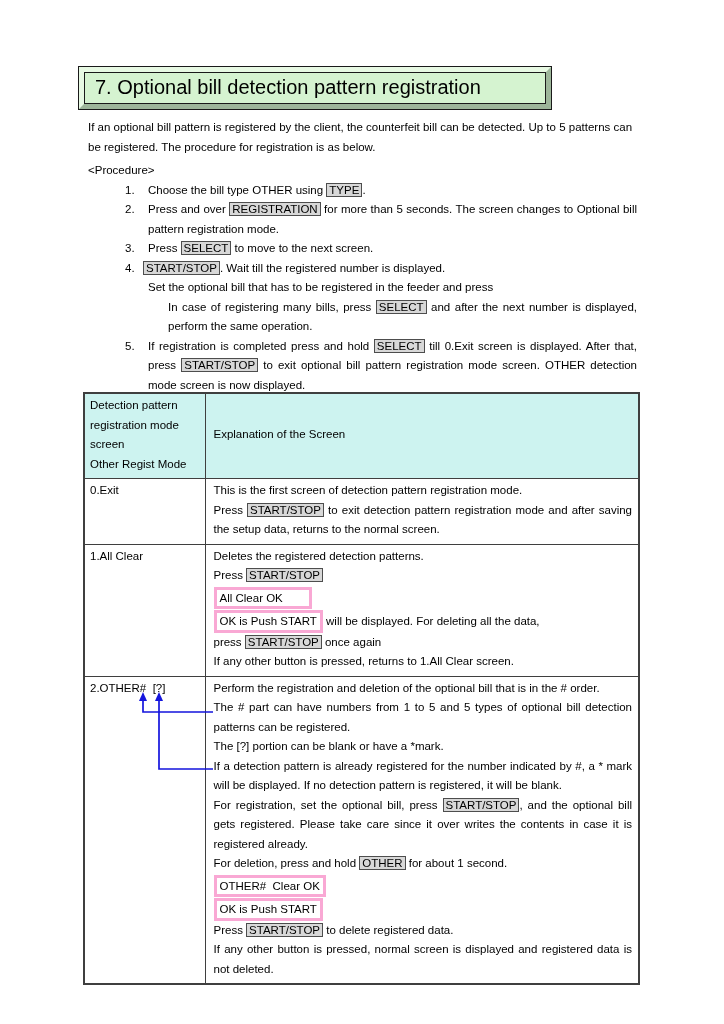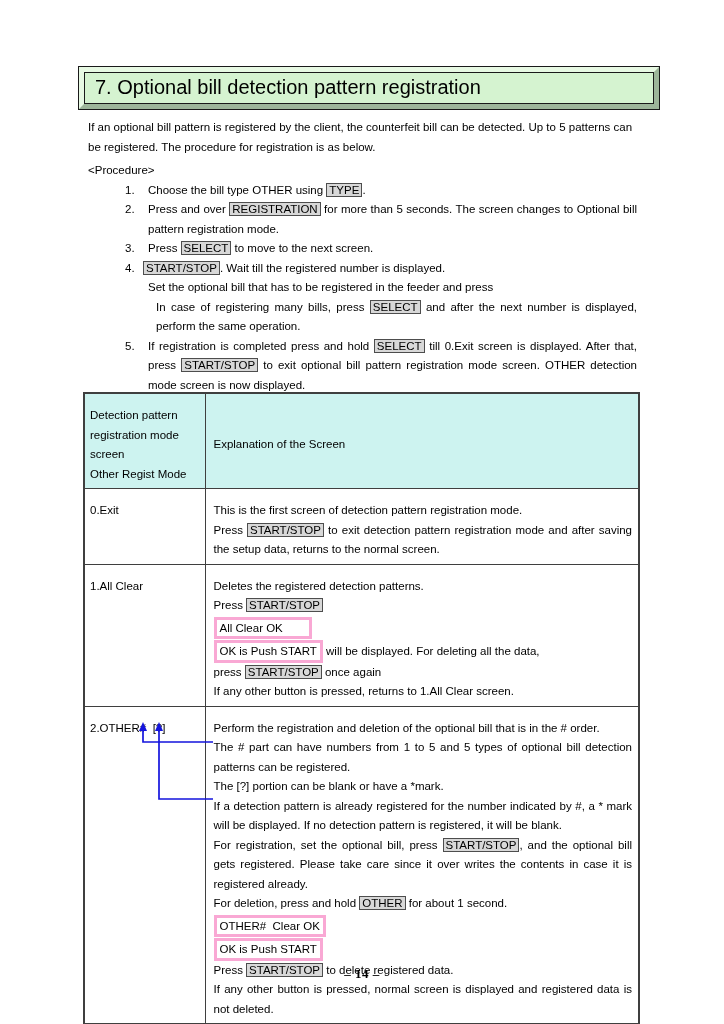--- a/index.html
+++ b/index.html
@@ -1,49 +1,49 @@
 <!DOCTYPE html>
 <html style="--banner-fill: #d5f3d0; --banner-bevel-light: #e7f9e3; --banner-bevel-dark: #9db69a; --table-header-fill: #cdf3f0; --key-fill: #d8d8d8; --arrow-blue: #1515dd;"><head>
 <meta charset="utf-8">
 <style>
   html,body{margin:0;padding:0;background:#fff;}
   .page{position:relative;width:724px;height:1024px;background:#fff;overflow:hidden;
         font-family:"Liberation Sans",sans-serif;color:#000;}
 
   
-  .banner{position:absolute;left:78px;top:66px;width:582px;border:1px solid #1a1a1a;
+  .banner{position:absolute;left:78px;top:66px;width:474px;border:1px solid #1a1a1a;
           box-sizing:border-box;background:var(--banner-bevel-dark,#9db69a);}
   .banner-bevel{border:5px solid;
           border-color:var(--banner-bevel-light,#e6f9e2) var(--banner-bevel-dark,#9db69a)
                        var(--banner-bevel-dark,#9db69a) var(--banner-bevel-light,#e6f9e2);}
   .banner-core{border:1px solid #1a1a1a;background:var(--banner-fill,#d5f3d0);
           font-size:20px;line-height:23px;padding:3px 10px 4px;white-space:nowrap;}
 
   
   .flow{position:absolute;left:88px;top:118px;width:549px;font-size:11.5px;line-height:19.5px;}
   .intro{margin:0;}
   .proc-label{margin-top:4px;}
   .step{display:flex;}
   .step .num{flex:none;width:23px;margin-left:37px;}
   .step .body{flex:1;min-width:0;}
   .para{margin:0;}
   .para.just{text-align:justify;}
   .para.hang{margin-left:-5px;}
-  .para.sub{margin-left:8px;}
+  .para.sub{margin-left:20px;}
 
   
   .key{background:var(--key-fill,#d8d8d8);border:1px solid #4d4d4d;padding:0 2px;white-space:pre;}
   .disp{background:#fff;border:3px solid #f9a8d4;padding:0 3px;white-space:pre;
         display:inline-block;line-height:16.5px;margin:1px 0 0;}
   .disp.wide{padding-right:26px;}
 
   
   .info-table{position:absolute;left:83px;top:392px;width:557px;border-collapse:collapse;
         table-layout:fixed;font-size:11.5px;line-height:19.5px;border:2px solid #3f3f3f;}
-  .info-table th,.info-table td{border:1px solid #3f3f3f;padding:12px 6px 4px 5px;
+  .info-table th,.info-table td{border:1px solid #3f3f3f;padding:2px 6px 4px 5px;
         font-weight:normal;text-align:left;vertical-align:top;box-sizing:border-box;}
   .info-table .col-screen{width:121px;}
   .info-table thead th{background:var(--table-header-fill,#cdf3f0);}
   .info-table th.col-exp{vertical-align:middle;padding-left:8px;}
   .info-table td.col-exp{padding-left:8px;padding-right:6px;}
   .screen-label{white-space:pre;}
   td.rel{position:relative;}
   .arrows-svg{position:absolute;left:4px;top:14px;width:140px;height:82px;overflow:visible;}
 
   
@@ -155,14 +155,13 @@
             <div class="para"><span>For deletion, press and hold </span><span class="key">OTHER</span><span> for about 1 second.</span></div>
             <div class="para"><span class="disp">OTHER#  Clear OK</span></div>
             <div class="para"><span class="disp">OK is Push START</span></div>
             <div class="para"><span>Press </span><span class="key">START/STOP</span><span> to delete registered data.</span></div>
             <div class="para just"><span>If any other button is pressed, normal screen is displayed and registered data is not deleted.</span></div>
           </td>
         </tr>
       </tbody>
   </table>
 
-  <div class="footer">– 14 –</div>
 </div>
 
 </body></html>

